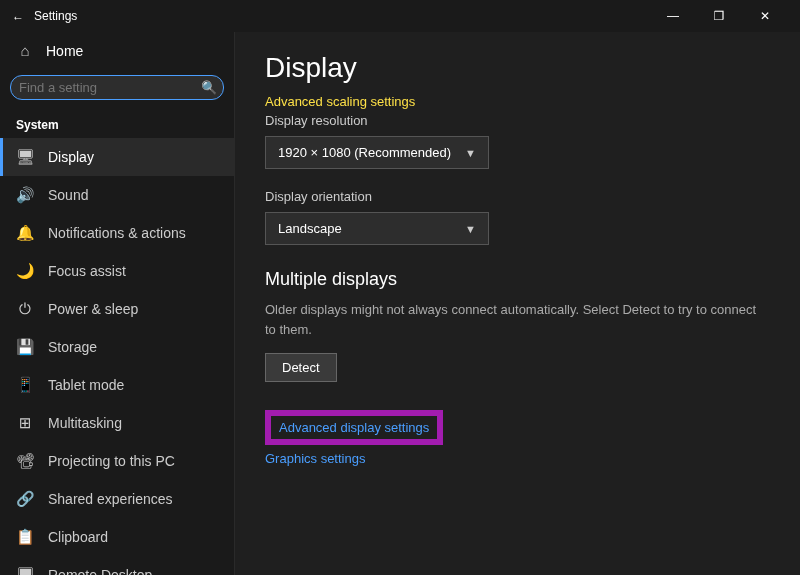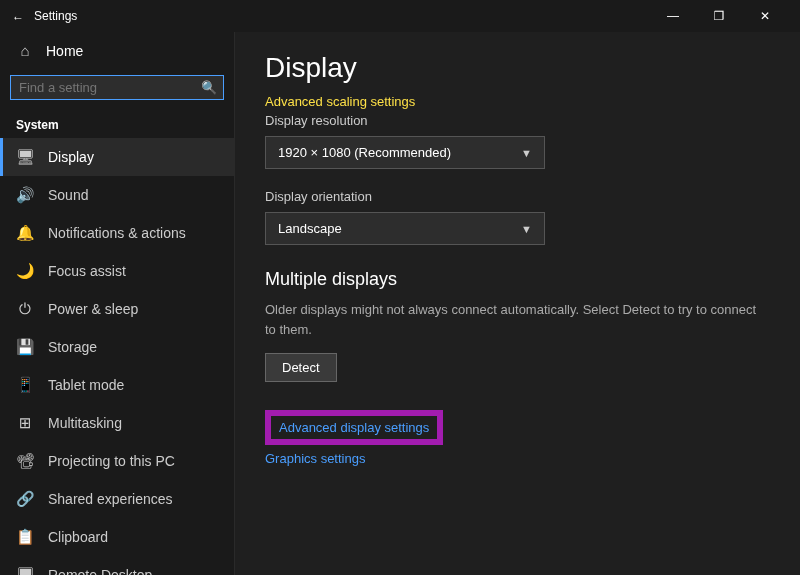--- a/index.html
+++ b/index.html
@@ -77,21 +77,21 @@
       padding: 10px 16px;
       cursor: pointer;
       gap: 12px;
       font-size: 14px;
     }
 
     .search-box {
       margin: 6px 10px 10px 10px;
       background: #2d2d2d;
       border: 1px solid #4a9eff;
-      border-radius: 0;
+      border-radius: 12px;
       display: flex;
       align-items: center;
       padding: 4px 8px;
       gap: 6px;
     }
     .search-box input {
       background: transparent;
       border: none;
       outline: none;
       color: #aaaaaa;
@@ -177,21 +177,21 @@
       color: #cccccc;
       margin-bottom: 8px;
     }
 
     .select-box {
       background: #2d2d2d;
       border: 1px solid #555;
       color: #ffffff;
       font-size: 13px;
       padding: 8px 12px;
-      width: 280px;
+      width: 224px;
       display: flex;
       align-items: center;
       justify-content: space-between;
       cursor: pointer;
       font-family: 'Segoe UI', sans-serif;
     }
     .select-arrow { font-size: 11px; color: #cccccc; }
 
     .section-title {
       font-size: 18px;

